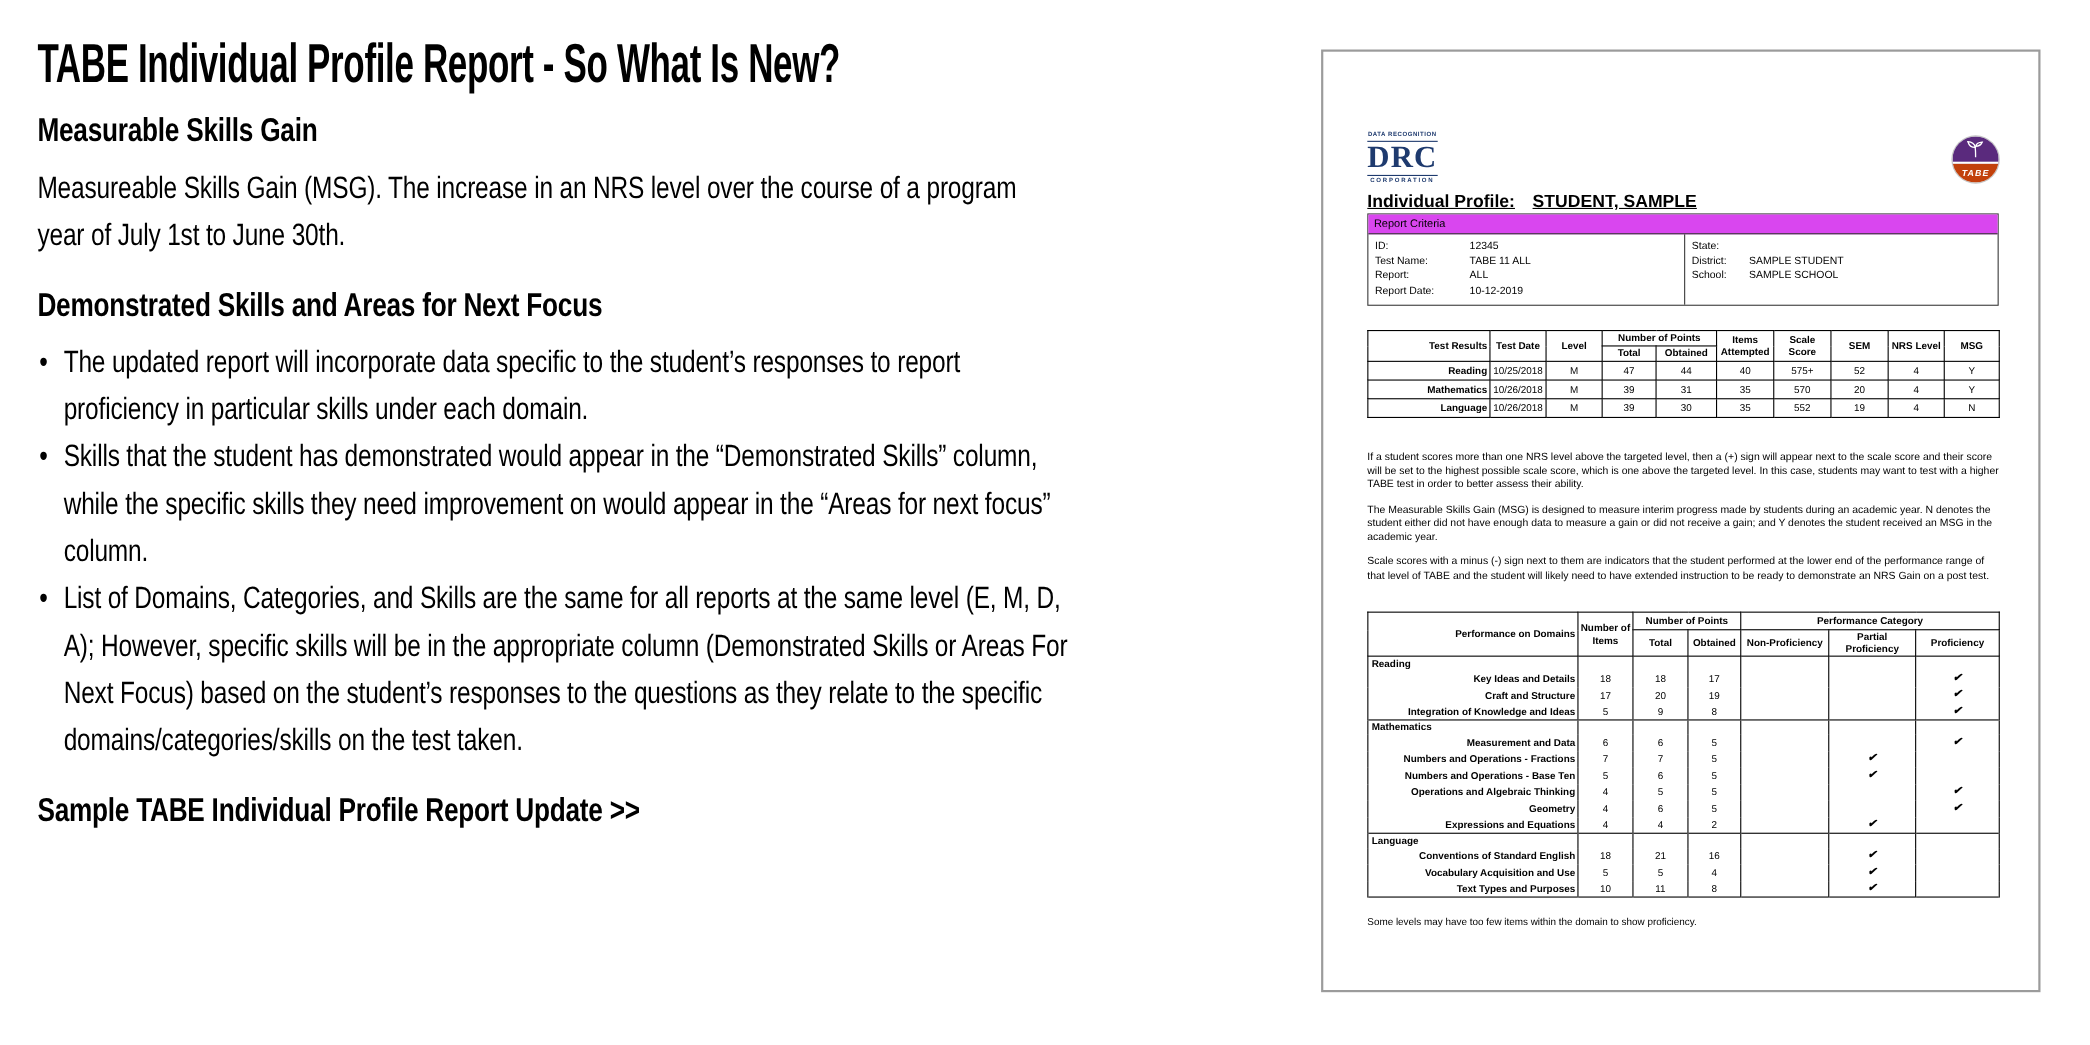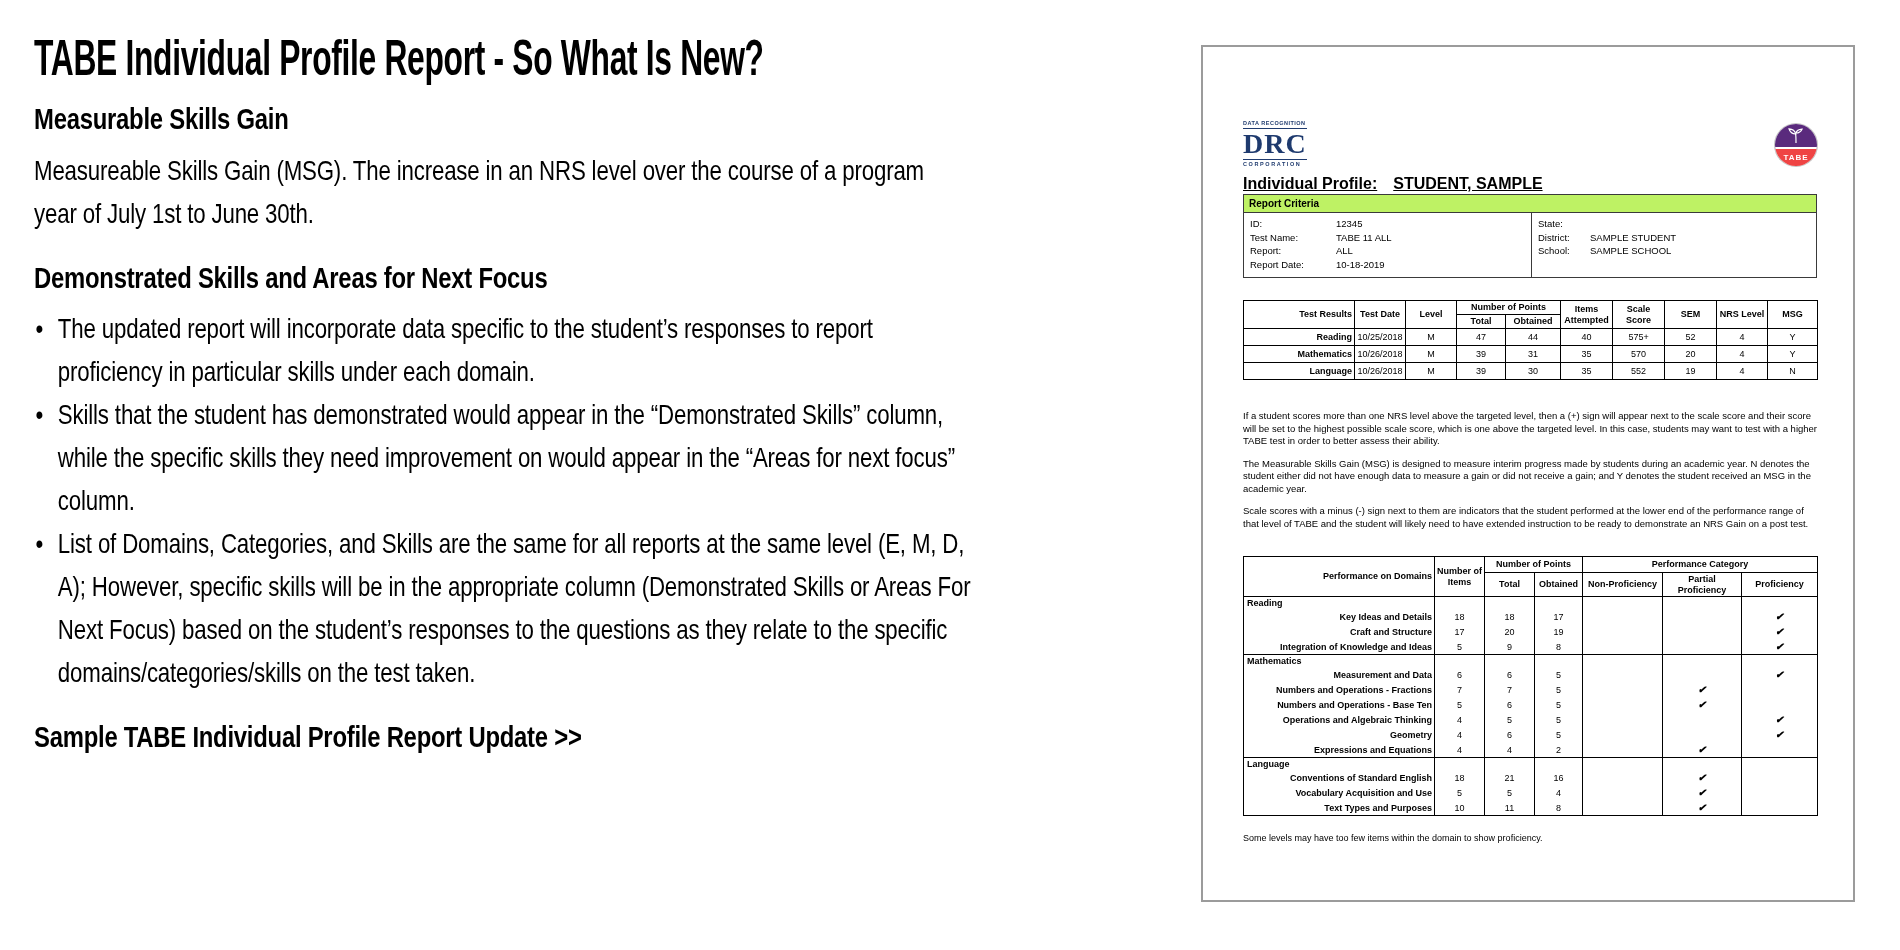--- a/index.html
+++ b/index.html
@@ -28,40 +28,40 @@
 
   
   .report{
     position:absolute;left:1201px;top:45px;width:654px;height:857px;
     box-sizing:border-box;border:2px solid #9b9b9b;background:#fff;
     font-size:9.5px;line-height:12px;
   }
   .report-inner{position:absolute;left:40px;right:36px;top:0;}
 
   .rep-header{margin-top:73px;display:flex;justify-content:space-between;align-items:flex-start;}
-  .drc-logo{color:#1e3a6e;}
+  .drc-logo{color:#1e3a6e;text-align:center;}
   .drc-top{font-size:5.5px;font-weight:700;letter-spacing:0.5px;border-bottom:1px solid #1e3a6e;
            padding-bottom:1px;white-space:nowrap;line-height:7px;}
   .drc-main{font-family:"Liberation Serif", serif;font-size:28px;font-weight:700;line-height:30px;letter-spacing:1px;}
   .drc-bottom{font-size:5.5px;font-weight:700;letter-spacing:1.6px;border-top:1px solid #1e3a6e;
               padding-top:1px;white-space:nowrap;line-height:7px;}
 
   .tabe-badge{width:42px;height:42px;border-radius:50%;overflow:hidden;position:relative;
               box-shadow:0 0 0 1px #c4c4c4;margin-top:4px;background:#fff;}
   .badge-top{height:23px;background:#5a2a7d;border-bottom:2px solid #fff;
              display:flex;align-items:center;justify-content:center;}
-  .badge-bottom{height:17px;background:#ef4444;color:#fff;font-size:8px;font-weight:700;
-                letter-spacing:1px;display:flex;align-items:center;justify-content:center;}
+  .badge-bottom{height:17px;background:#c2410c;color:#fff;font-size:8px;font-weight:700;
+                letter-spacing:1px;display:flex;align-items:center;justify-content:center;font-style:italic;}
   .badge-reg{position:absolute;right:-1px;bottom:0;font-size:5px;color:#666;}
 
   .profile-line{margin-top:9px;font-size:16px;line-height:14px;font-weight:700;text-decoration:underline;}
   .profile-line .val{margin-left:16px;}
 
   .criteria{margin-top:3px;border:1.5px solid #3a3a3a;}
-  .criteria-header{background:#bef264;border-bottom:1.5px solid #3a3a3a;font-weight:700;
+  .criteria-header{background:#d946ef;border-bottom:1.5px solid #3a3a3a;font-weight:400;
                    font-size:10px;padding:2px 5px;line-height:13px;}
   .criteria-body{display:flex;}
   .criteria-col{padding:4px 6px 6px 6px;box-sizing:border-box;}
   .criteria-col.leftc{width:288px;border-right:1.5px solid #3a3a3a;}
   .criteria-col.rightc{flex:1;}
   .crit-row{display:flex;line-height:13.5px;}
   .crit-label{flex:0 0 auto;}
   .leftc .crit-label{width:86px;}
   .rightc .crit-label{width:52px;}
 
@@ -142,21 +142,21 @@
             <div class="crit-row">
               <span class="crit-label">Test Name:</span>
               <span>TABE 11 ALL</span>
             </div>
             <div class="crit-row">
               <span class="crit-label">Report:</span>
               <span>ALL</span>
             </div>
             <div class="crit-row">
               <span class="crit-label">Report Date:</span>
-              <span>10-18-2019</span>
+              <span>10-12-2019</span>
             </div>
           </div>
         <div class="criteria-col rightc" id="crit-right">
             <div class="crit-row">
               <span class="crit-label">State:</span>
               <span></span>
             </div>
             <div class="crit-row">
               <span class="crit-label">District:</span>
               <span>SAMPLE STUDENT</span>

